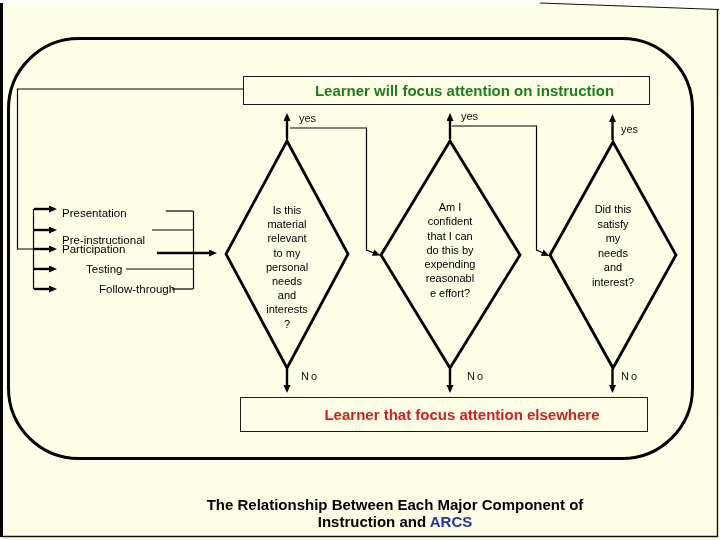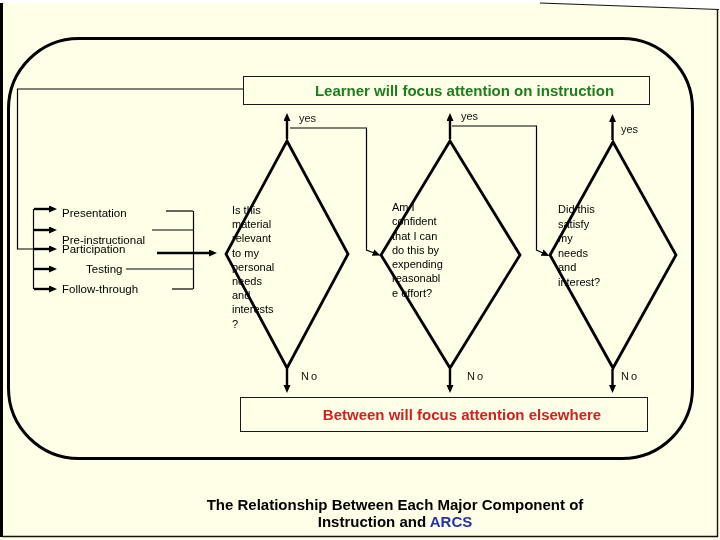--- a/index.html
+++ b/index.html
@@ -32,24 +32,24 @@
   .yes-1{left:299px;top:112px;}
   .yes-2{left:461px;top:110px;}
   .yes-3{left:621px;top:123px;}
   .no-lbl{letter-spacing:2px;}
   .no-1{left:301px;top:370px;}
   .no-2{left:467px;top:370px;}
   .no-3{left:621px;top:370px;}
   
   .comp{position:absolute;left:62px;font-size:11.5px;line-height:14px;white-space:nowrap;}
   .comp-0{top:202px;margin-top:31px;} .comp-1{top:206px;} .comp-2{top:242px;}
-  .comp-3{top:262px;margin-left:24px;} .comp-4{top:282px;}
+  .comp-3{top:262px;margin-left:24px;} .comp-4{top:282px;margin-left:37px;}
   
   .question{
-    position:absolute;font-size:11px;text-align:left;white-space:pre-line;
+    position:absolute;font-size:11px;text-align:center;white-space:pre-line;
   }
   .q-0{left:232px;top:203px;width:110px;line-height:14.2px;}
   .q-1{left:392px;top:200px;width:116px;line-height:14.3px;}
   .q-2{left:558px;top:202px;width:110px;line-height:14.5px;}
   
   .caption{
     position:absolute;left:70px;top:497px;width:650px;
     text-align:center;font-weight:bold;font-size:15px;line-height:16.5px;color:#000;
   }
   .caption .highlight{color:#2233AA;margin-top:15px;}
@@ -118,21 +118,21 @@
       <line x1="612.5" y1="369" x2="612.5" y2="386" marker-end="url(#ah)"></line>
     </g>
 
     <g stroke="#000" stroke-width="1.2" fill="none">
       <polyline points="290,128 366.5,128 366.5,250 374,253" marker-end="url(#ah)"></polyline>
       <polyline points="452,126 536.5,126 536.5,250 543,253" marker-end="url(#ah)"></polyline>
     </g>
   </svg>
 
   <div class="hbox box-top">Learner will focus attention on instruction</div>
-  <div class="hbox box-bottom">Between will focus attention elsewhere</div>
+  <div class="hbox box-bottom">Learner that focus attention elsewhere</div>
 
   <div class="lbl yes-1">yes</div>
   <div class="lbl yes-2">yes</div>
   <div class="lbl yes-3">yes</div>
   <div class="lbl no-lbl no-1">No</div>
   <div class="lbl no-lbl no-2">No</div>
   <div class="lbl no-lbl no-3">No</div>
 
   <div class="comp comp-0">Pre-instructional</div>
   <div class="comp comp-1">Presentation</div>

